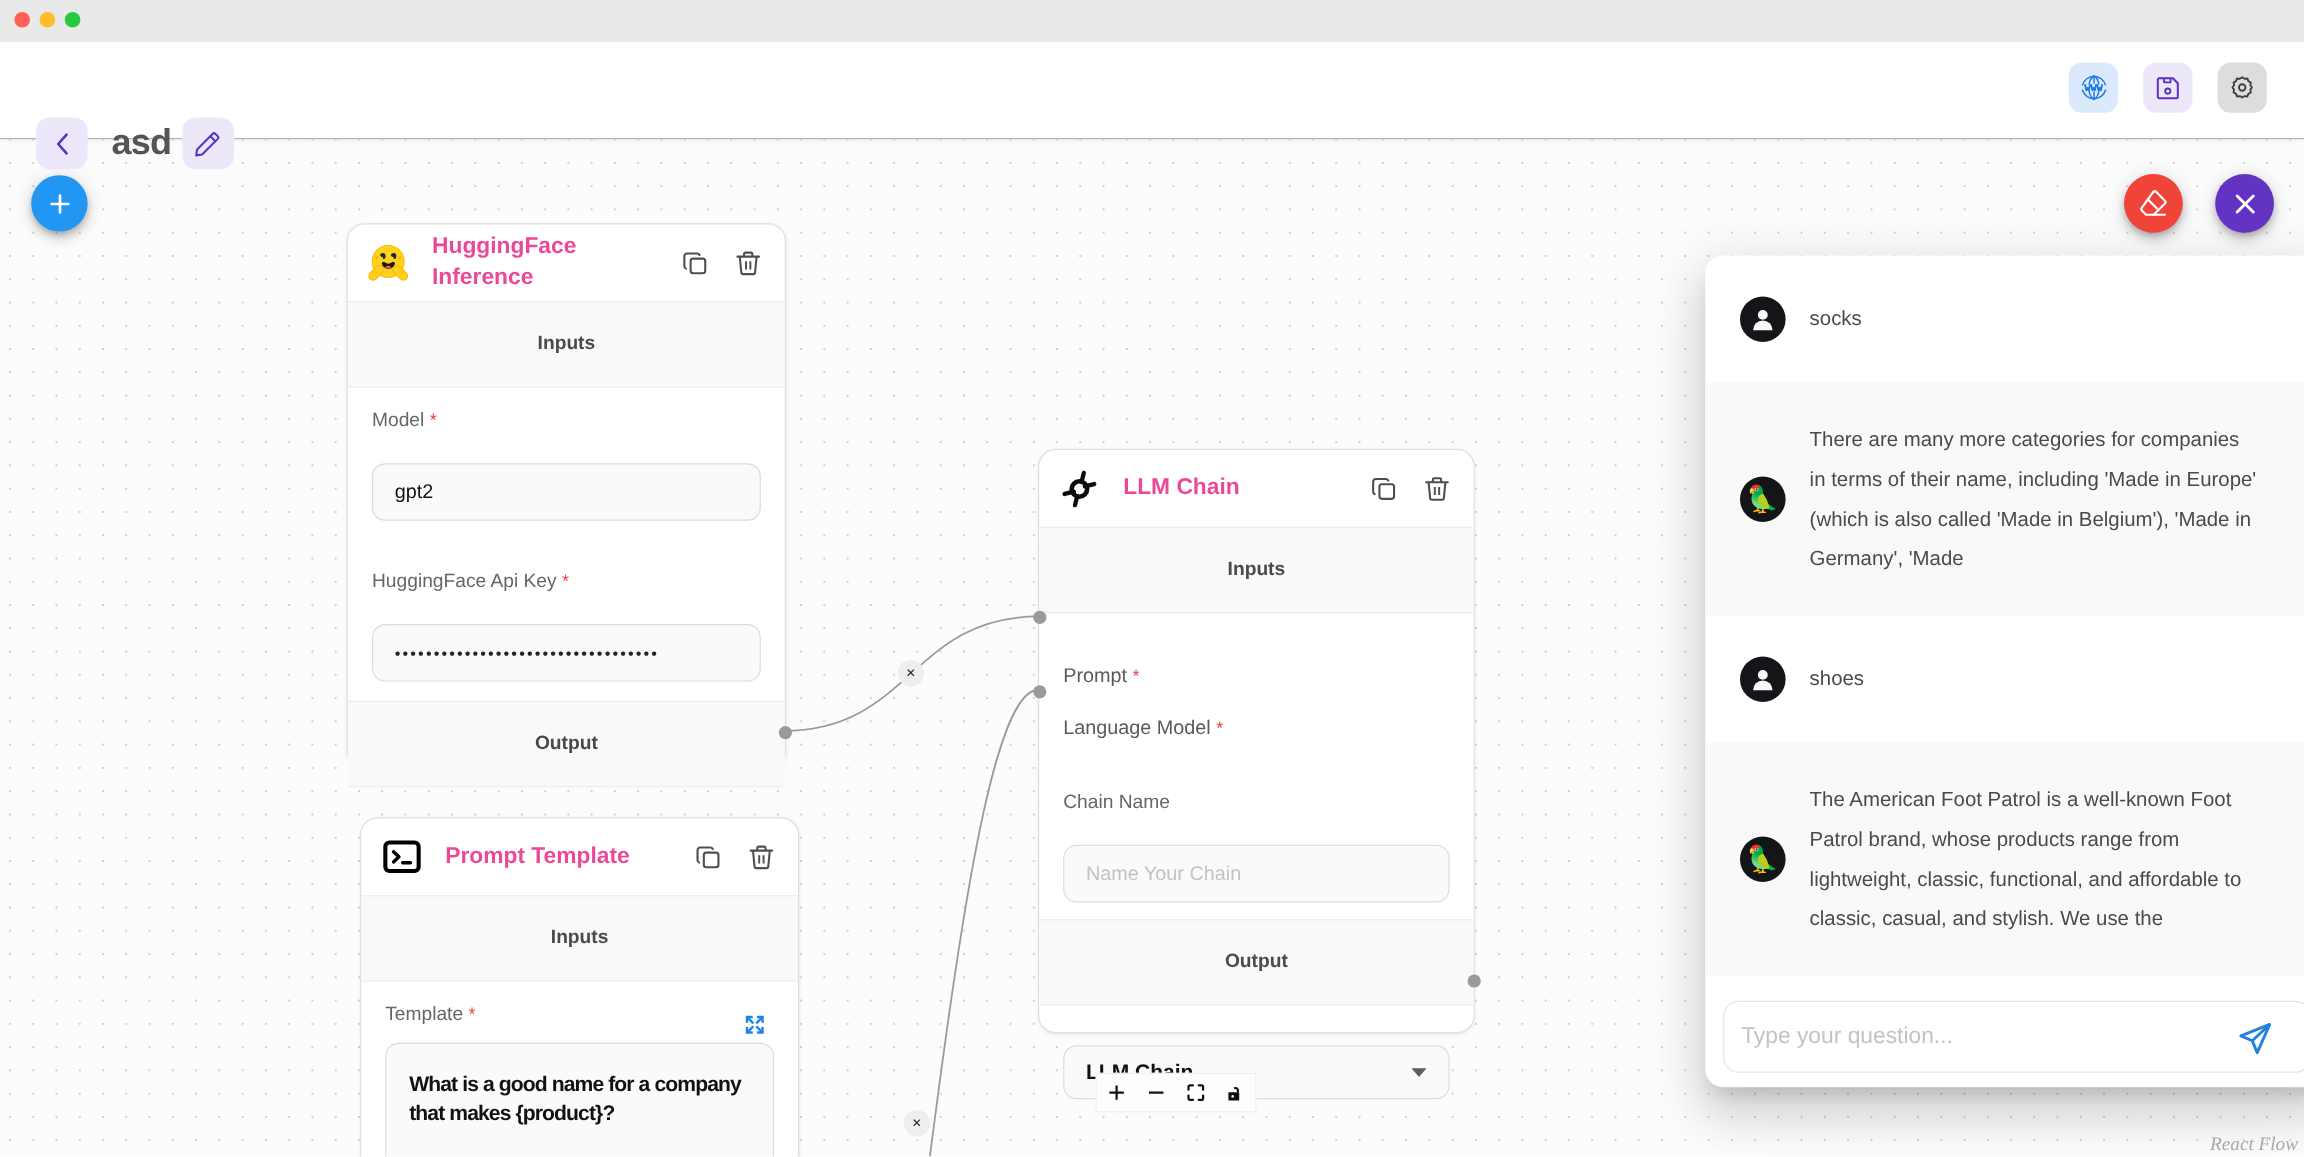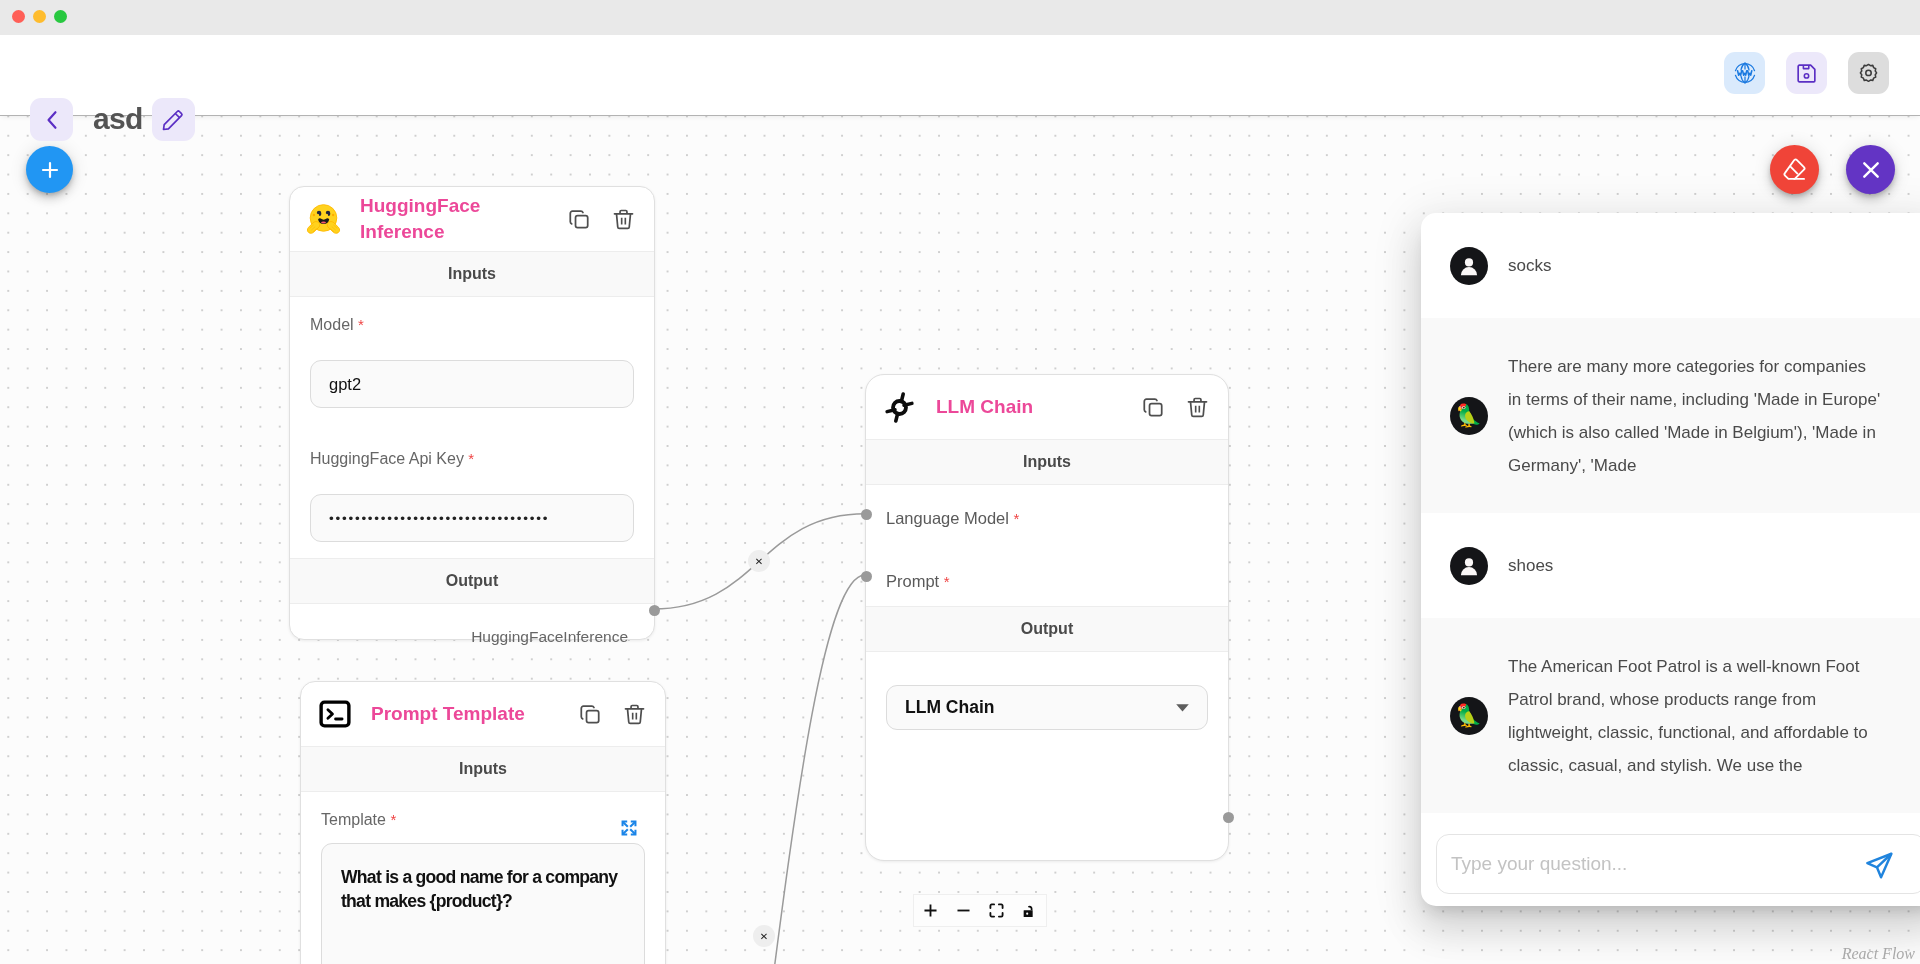--- a/index.html
+++ b/index.html
@@ -47,21 +47,21 @@
 
   
   .node { position:absolute; background:#fff; border:1px solid #e0e0e0; border-radius:15px;
           box-shadow:0 1px 3px rgba(0,0,0,0.07); z-index:10; }
   .node-hd { display:flex; align-items:center; padding:0 19px 0 16px; height:64px; }
   .node-ico { width:35px; height:35px; flex:none; display:flex; align-items:center; justify-content:center; }
   .node-title { font-size:19px; font-weight:bold; color:#ec4899; margin-left:19px; line-height:1.35; }
   .node-acts { display:flex; gap:22px; align-items:center; flex:none; margin-left:auto; }
   .node-act { cursor:pointer; display:flex; }
   .sect { background:#f9f9f9; border-top:1px solid #ededed; border-bottom:1px solid #ededed;
-          text-align:center; font-size:16px; font-weight:bold; color:#4a4a4a; padding:13px 0; }
+          text-align:center; font-size:16px; font-weight:bold; color:#4a4a4a; padding:26px 0; }
   .fld { padding:0 20px; }
   .fld-lbl { font-size:16px; color:#666; padding:19px 0 14px 0; line-height:18px; }
   .req { color:#ef4444; font-size:15px; }
   .txtin { width:100%; height:48px; border:1px solid #dcdcdc; border-radius:11px; background:#fafafa;
            font-size:16.5px; color:#111; padding:0 18px; font-family:"Liberation Sans", sans-serif;
            display:flex; align-items:center;margin-top:12px; }
   .txtin.ph { color:#c2c2c2; }
   .txtin.pwd { letter-spacing:1.75px; font-size:13.5px; color:#222;}
   .anchor { position:absolute; width:11px; height:11px; border-radius:50%; background:#9a9a9a; }
   .out-row { text-align:right; padding:24px 26px 0 0; font-size:15.5px; color:#666; }
@@ -239,21 +239,21 @@
         <div class="fld-lbl"><span>HuggingFace Api Key</span> <span class="req">*</span></div>
         <div class="txtin pwd">••••••••••••••••••••••••••••••••••</div>
       </div>
       <div class="sect" style="margin-top:16px">Output</div>
       <div class="out-row">
         <span>HuggingFaceInference</span>
       </div>
       <div class="anchor" style="right:-5.5px; top:417.5px;"></div>
     </div>
 
-    <div class="node" id="n-llm" style="left:865px; top:258px; width:364px; height:487px;border-radius:19px;">
+    <div class="node" id="n-llm" style="left:865px; top:258px; width:364px; height:487px;">
       <div class="node-hd">
         <div class="node-ico">
           <svg width="33" height="33" viewBox="0 0 24 24">
             <g stroke="#0d0d0d" stroke-width="2.6" stroke-linecap="round" fill="none">
               <path d="M15.3 10.4 L21.0 9.0"></path>
               <path d="M8.7 13.6 L3.0 15.0"></path>
               <path d="M13.3 7.7 L14.7 2.2"></path>
               <path d="M10.7 16.3 L9.3 21.8"></path>
             </g>
             <circle cx="12" cy="12" r="4.7" fill="none" stroke="#0d0d0d" stroke-width="2.8"></circle>
@@ -271,25 +271,29 @@
             <svg width="23" height="23" viewBox="0 0 24 24" fill="none">
               <path d="M2.6 6.1 H21.4" stroke="#4e4e4e" stroke-width="1.8" stroke-linecap="round"></path>
               <path d="M8.4 6.1 V3.8 A1.2 1.2 0 0 1 9.6 2.6 h4.8 a1.2 1.2 0 0 1 1.2 1.2 V6.1" stroke="#4e4e4e" stroke-width="1.8" stroke-linejoin="round"></path>
               <path d="M4.7 6.1 L6.0 19.8 A1.6 1.6 0 0 0 7.6 21.3 h8.8 a1.6 1.6 0 0 0 1.6 -1.5 L19.3 6.1" stroke="#4e4e4e" stroke-width="1.8" stroke-linejoin="round"></path>
               <path d="M10.1 10.2 V17.3 M13.9 10.2 V17.3" stroke="#4e4e4e" stroke-width="1.7" stroke-linecap="butt"></path>
             </svg>
           </div>
         </div>
       </div>
       <div class="sect">Inputs</div>
+      <div class="anch-row" style="padding-top:42px">
+        <span>Prompt</span> <span class="req">*</span>
+      </div>
       <div class="anch-row">
         <span>Language Model</span> <span class="req">*</span>
       </div>
-      <div class="anch-row" style="padding-top:42px">
-        <span>Prompt</span> <span class="req">*</span>
+      <div class="fld" style="padding-top:23px">
+        <div class="fld-lbl">Chain Name</div>
+        <div class="txtin ph">Name Your Chain</div>
       </div>
       <div class="sect" style="margin-top:14px">Output</div>
       <div class="fld" style="padding-top:33px">
         <div class="selin">
           <span>LLM Chain</span>
           <svg width="13" height="8" viewBox="0 0 13 8">
               <path d="M0.2 0.3 H12.8 L6.5 7.6 Z" fill="#5d5d5d"></path>
             </svg>
         </div>
       </div>

